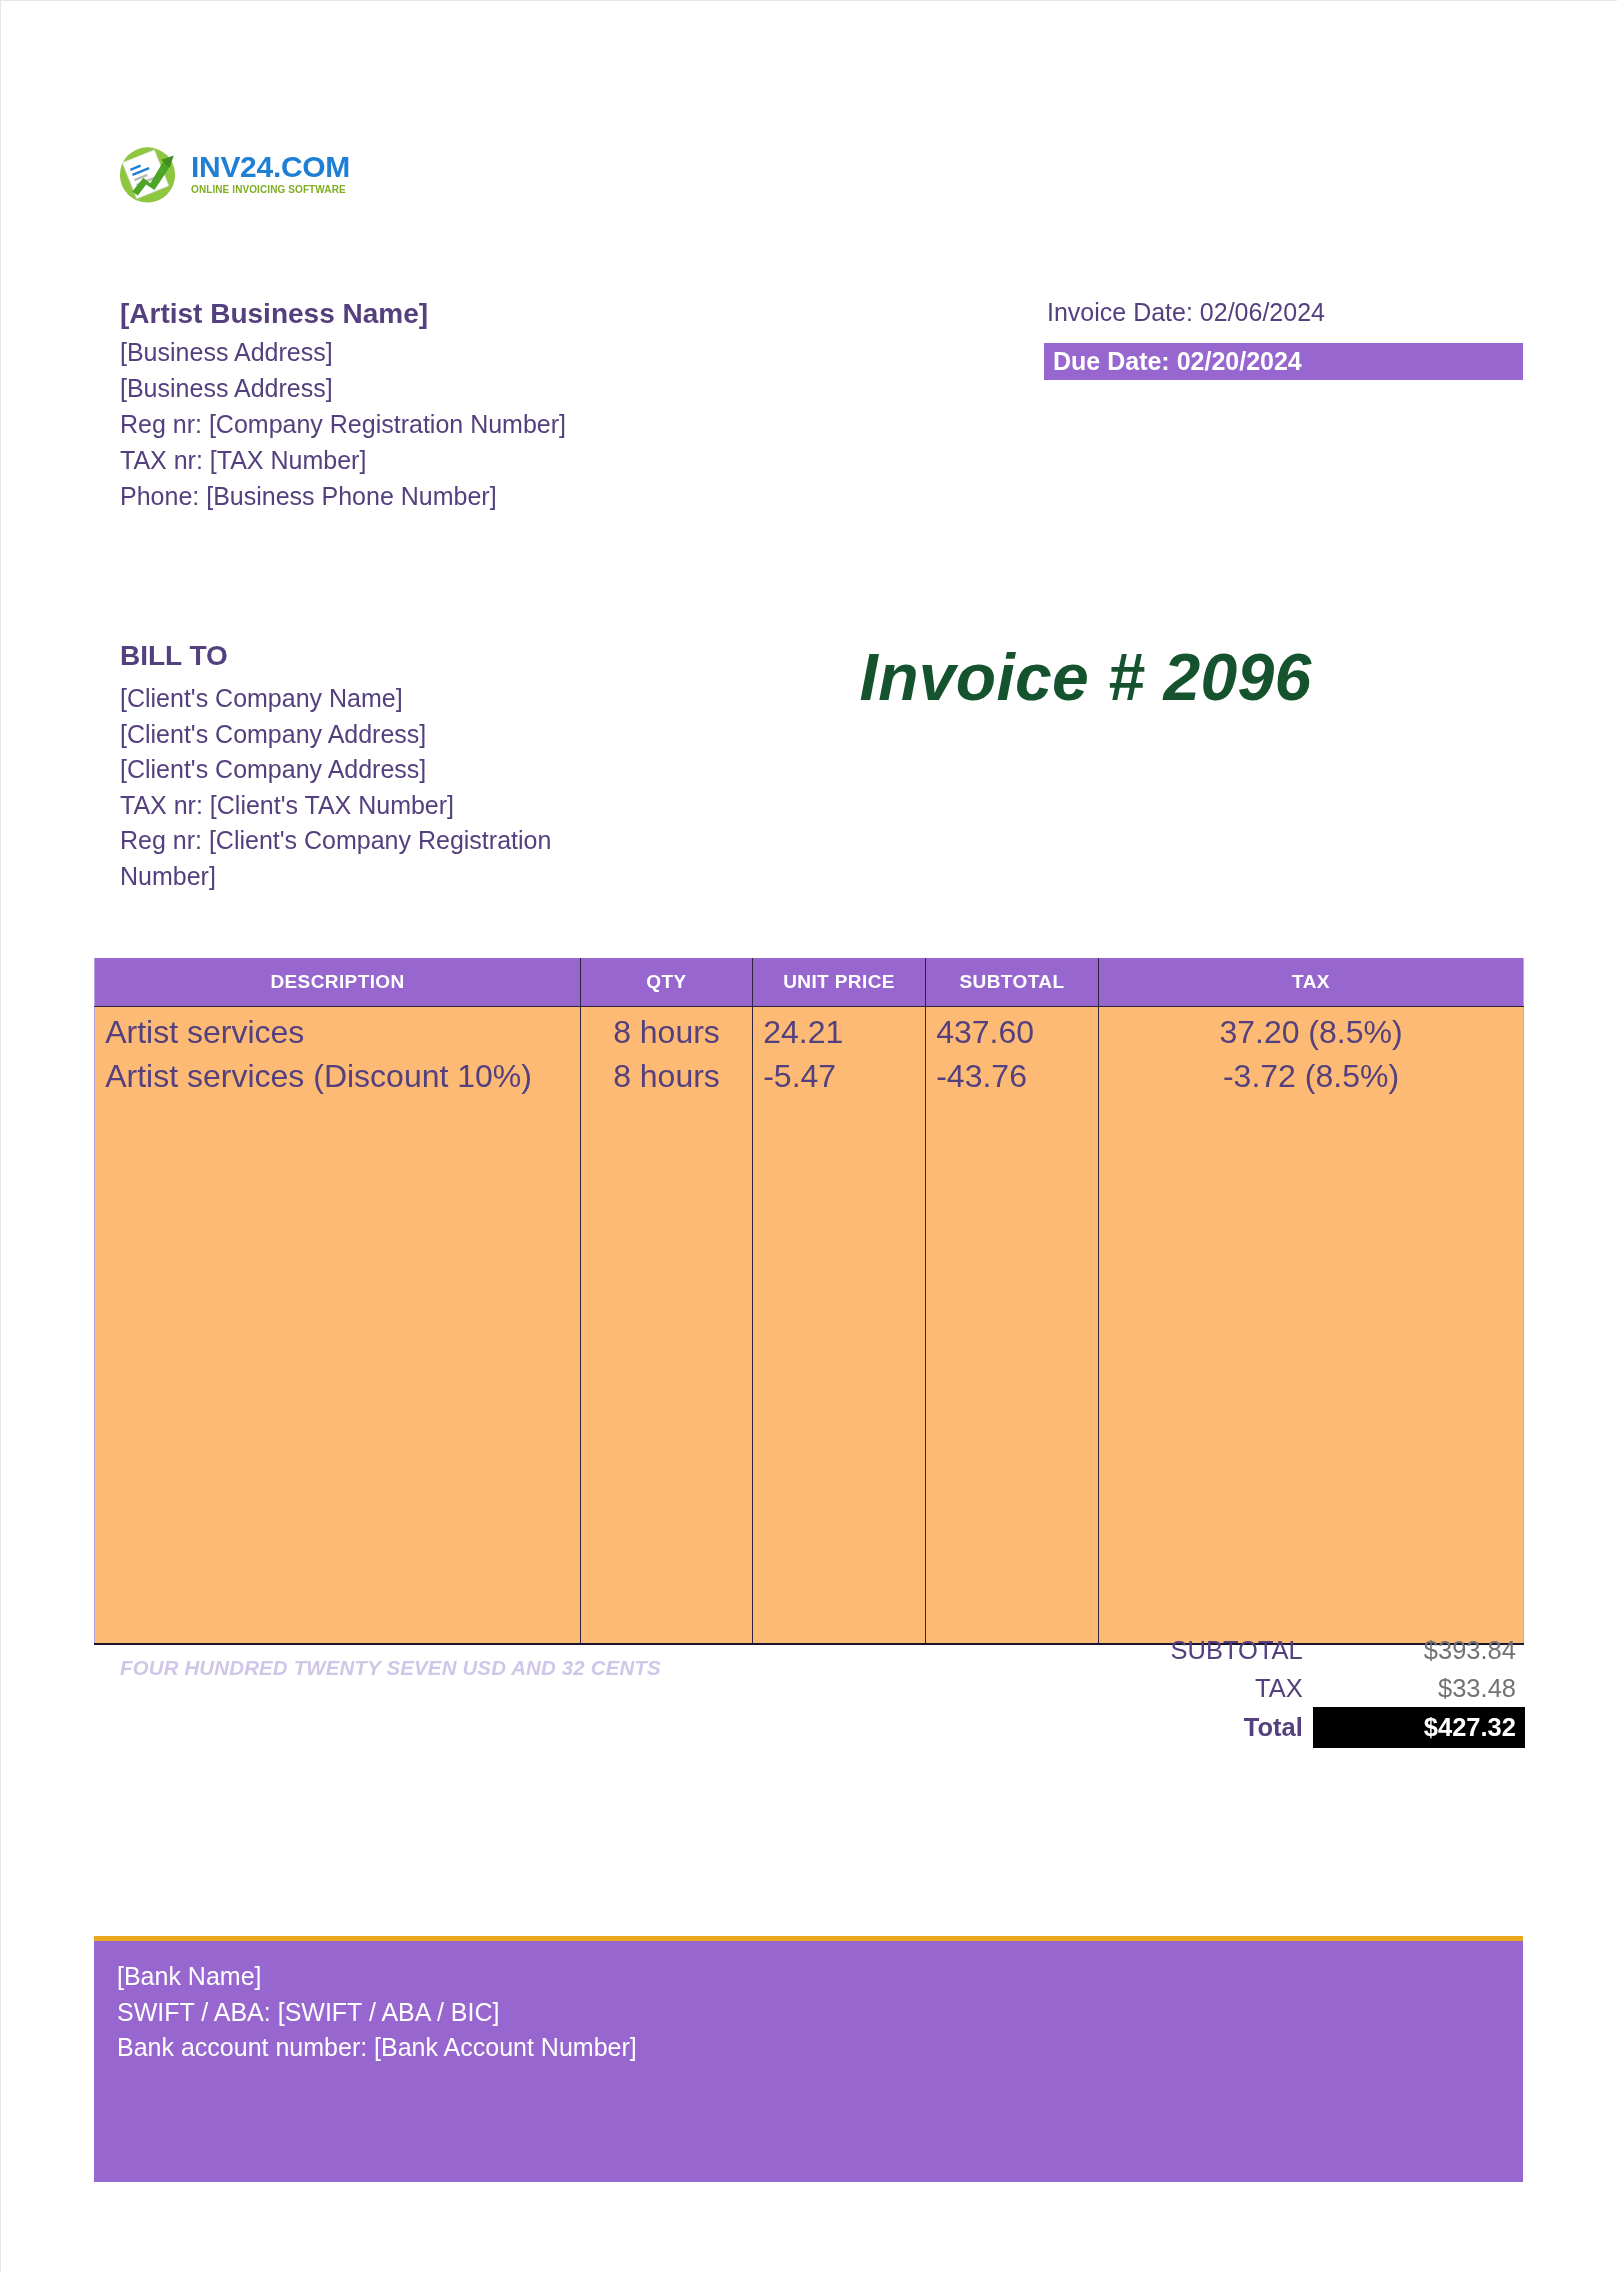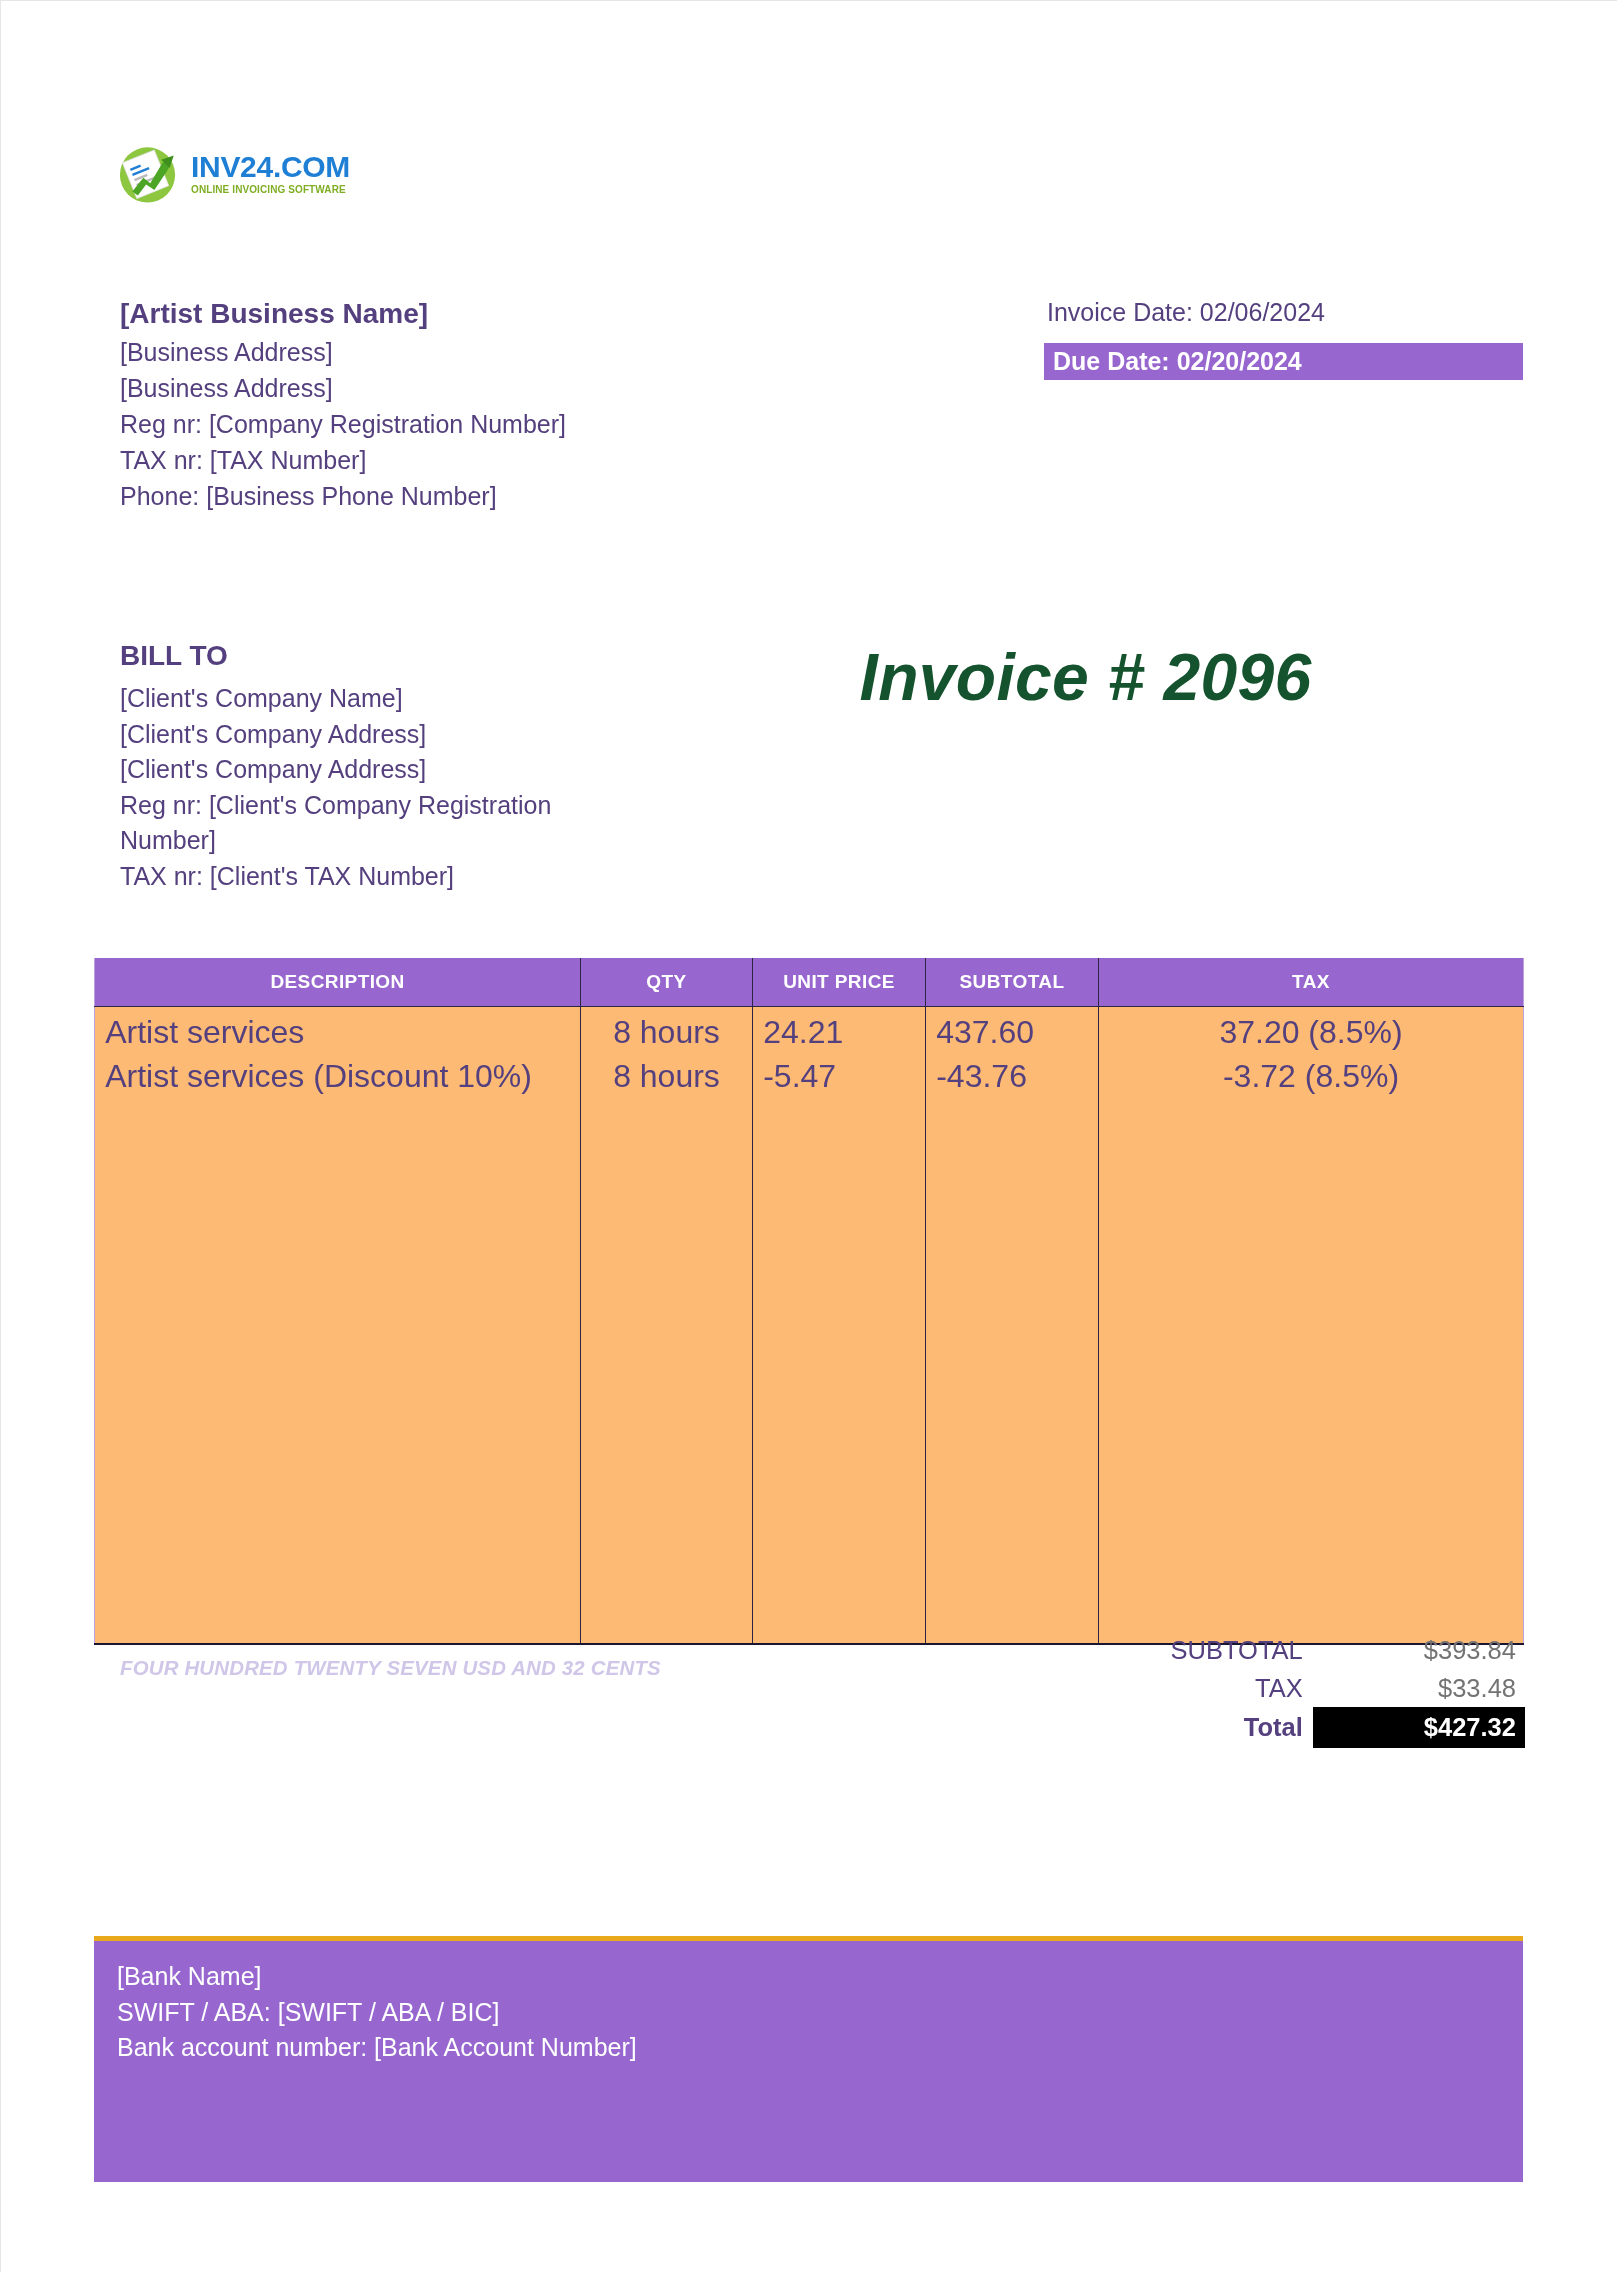--- a/index.html
+++ b/index.html
@@ -283,22 +283,22 @@
   <div class="inv-date">Invoice Date: 02/06/2024</div>
   <div class="due-date-bar">
     <span>Due Date: 02/20/2024</span>
   </div>
 
   <div class="billto">
     <span class="heading">BILL TO</span>
     <span class="line">[Client's Company Name]</span>
     <span class="line">[Client's Company Address]</span>
     <span class="line">[Client's Company Address]</span>
+    <span class="line">TAX nr: [Client's TAX Number]</span>
     <span class="line">Reg nr: [Client's Company Registration Number]</span>
-    <span class="line">TAX nr: [Client's TAX Number]</span>
   </div>
 
   <div class="inv-title">Invoice # 2096</div>
 
   <table class="table">
     <colgroup>
       <col style="width:486px">
       <col style="width:172px">
       <col style="width:173px">
       <col style="width:173px">

